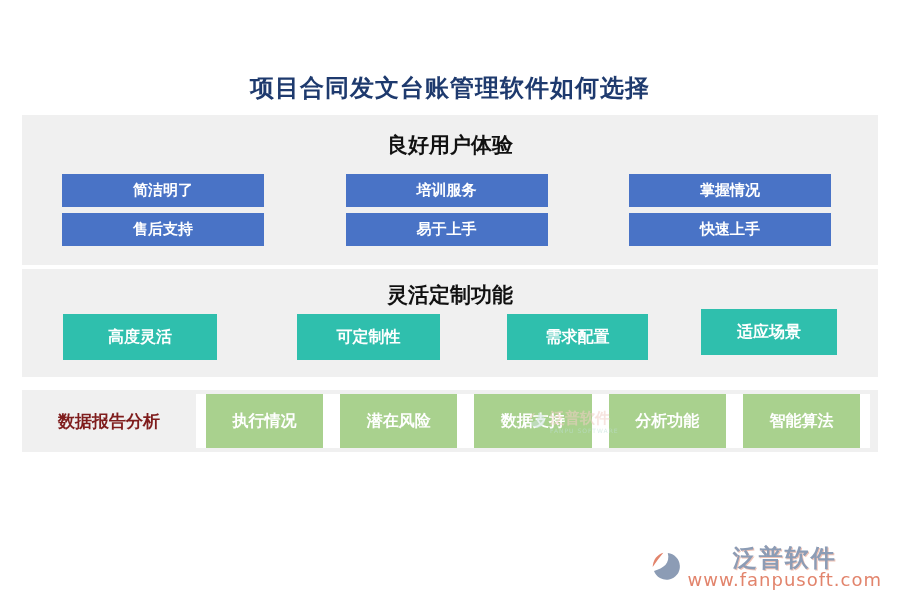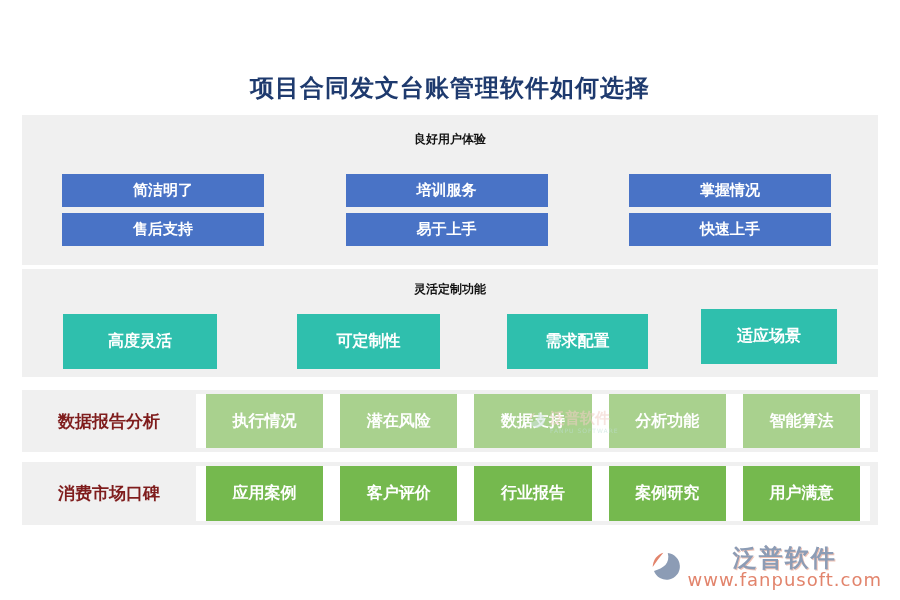--- a/index.html
+++ b/index.html
@@ -13,32 +13,32 @@
   .title{position:absolute;top:72px;left:0;width:100%;text-align:center;
     font-size:24px;font-weight:bold;color:var(--titlenavy);letter-spacing:1px;}
 
   .band{position:absolute;left:22px;width:856px;background:var(--band);}
   .band-ux{top:115px;height:150px;}
   .band-custom{top:269px;height:108px;}
   .band-data{top:390px;height:62px;}
   .band-market{top:462px;height:63px;}
 
   .band-header{position:absolute;top:16px;left:0;width:100%;text-align:center;
-    font-size:12px;font-weight:bold;color:#111;}
+    font-size:21px;font-weight:bold;color:#111;}
   .band-custom .band-header{top:12px;}
 
   .ux-grid{position:absolute;top:59px;left:40px;right:47px;
     display:grid;grid-template-columns:repeat(3,202px);justify-content:space-between;
     grid-auto-rows:33px;row-gap:6px;}
   .btn{display:flex;align-items:center;justify-content:center;
     color:#fff;font-weight:bold;cursor:pointer;}
   .btn-blue{background:var(--blue);font-size:15px;}
 
   .custom-row{position:absolute;top:45px;left:0;width:100%;height:41px;}
-  .btn-teal{position:absolute;height:55px;background:var(--teal);font-size:16px;}
+  .btn-teal{position:absolute;height:46px;background:var(--teal);font-size:16px;}
   .custom-row .btn-teal:nth-child(1){left:41px;width:154px;}
   .custom-row .btn-teal:nth-child(2){left:275px;width:143px;}
   .custom-row .btn-teal:nth-child(3){left:485px;width:141px;}
   .custom-row .btn-teal:nth-child(4){left:679px;width:136px;top:-5px;}
 
   .row-label{position:absolute;left:0;top:0;bottom:0;width:174px;
     display:flex;align-items:center;justify-content:center;
     font-size:17px;font-weight:bold;color:#7f1d1d;}
   .row-strip{position:absolute;left:174px;right:8px;top:4px;bottom:4px;
     background:#fff;display:flex;gap:17px;padding:0 10px 0 10px;}
@@ -91,30 +91,20 @@
     <div class="row-label">数据报告分析</div>
     <div class="row-strip">
       <div class="btn btn-lightgreen">执行情况</div>
       <div class="btn btn-lightgreen">潜在风险</div>
       <div class="btn btn-lightgreen">数据支持</div>
       <div class="btn btn-lightgreen">分析功能</div>
       <div class="btn btn-lightgreen">智能算法</div>
     </div>
   </div>
 
-  <div class="band band-market">
-    <div class="row-label">消费市场口碑</div>
-    <div class="row-strip">
-      <div class="btn btn-green">应用案例</div>
-      <div class="btn btn-green">客户评价</div>
-      <div class="btn btn-green">行业报告</div>
-      <div class="btn btn-green">案例研究</div>
-      <div class="btn btn-green">用户满意</div>
-    </div>
-  </div>
 
   <div class="watermark">
     <span>
       <svg width="18" height="18" viewBox="0 0 36 36">
         <path d="M15 3 C8 5 3.5 11 3 19 C7.5 12.5 11 8 15 3 Z" fill="#F2CEC5"></path>
         <path d="M20 3.5 A15 15 0 1 1 4.5 23.5 C15 21 23 15 20 3.5 Z" fill="#CFE4DC"></path>
       </svg>
     </span>
     <span class="wm-txt">
       <span class="wm-brand">泛普软件</span>

